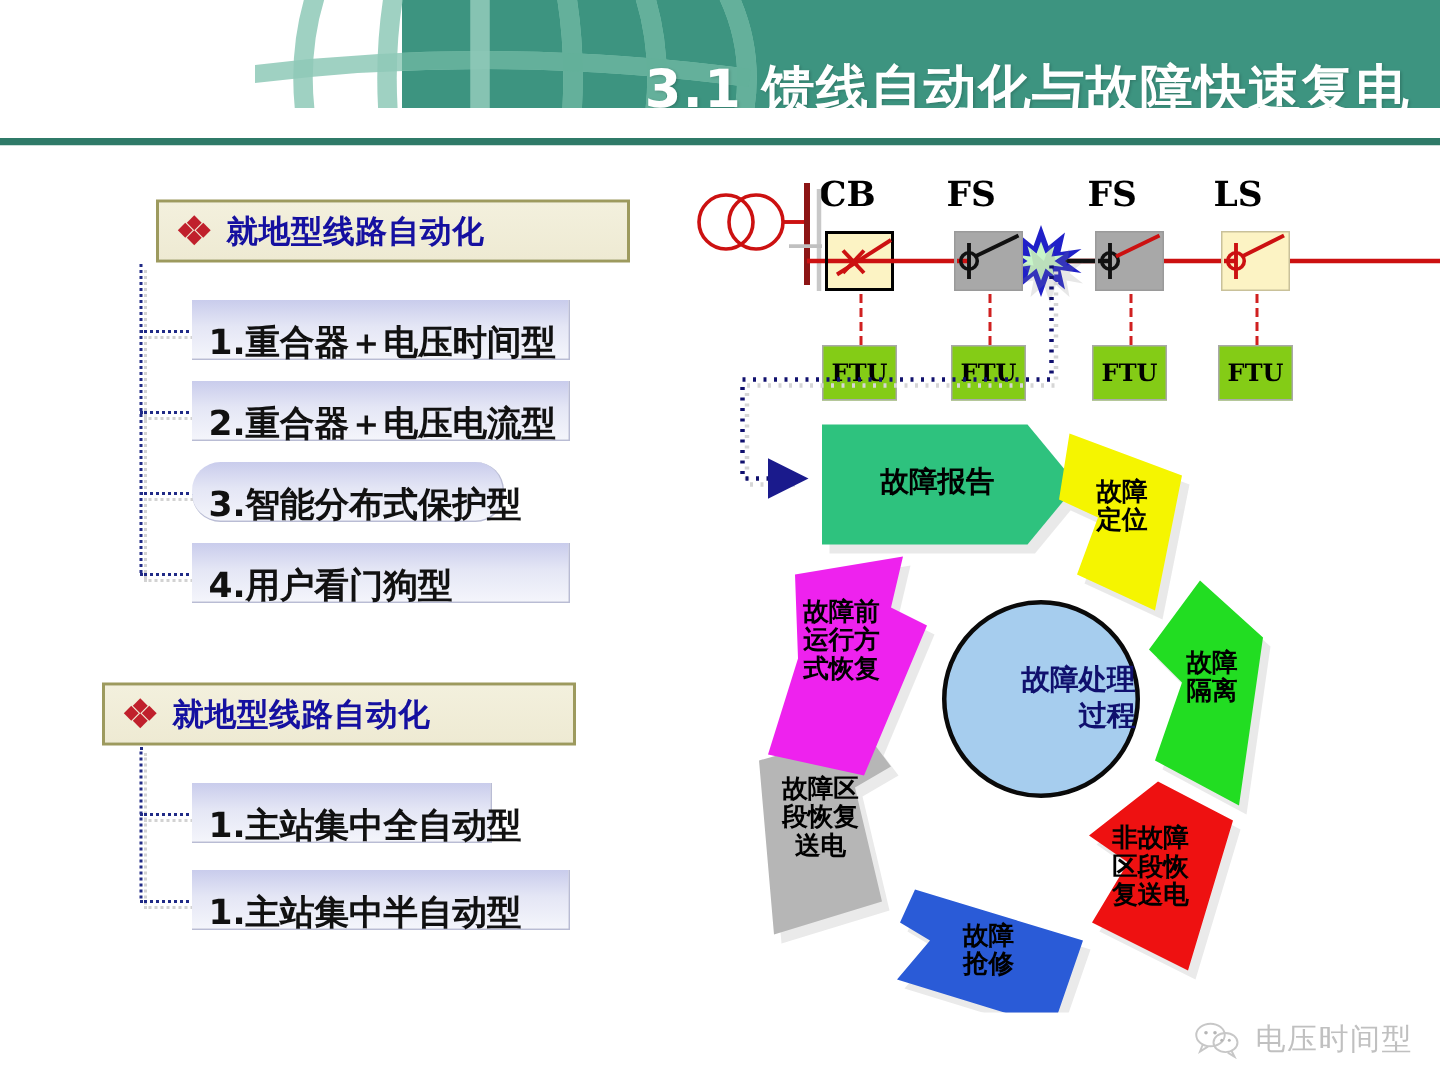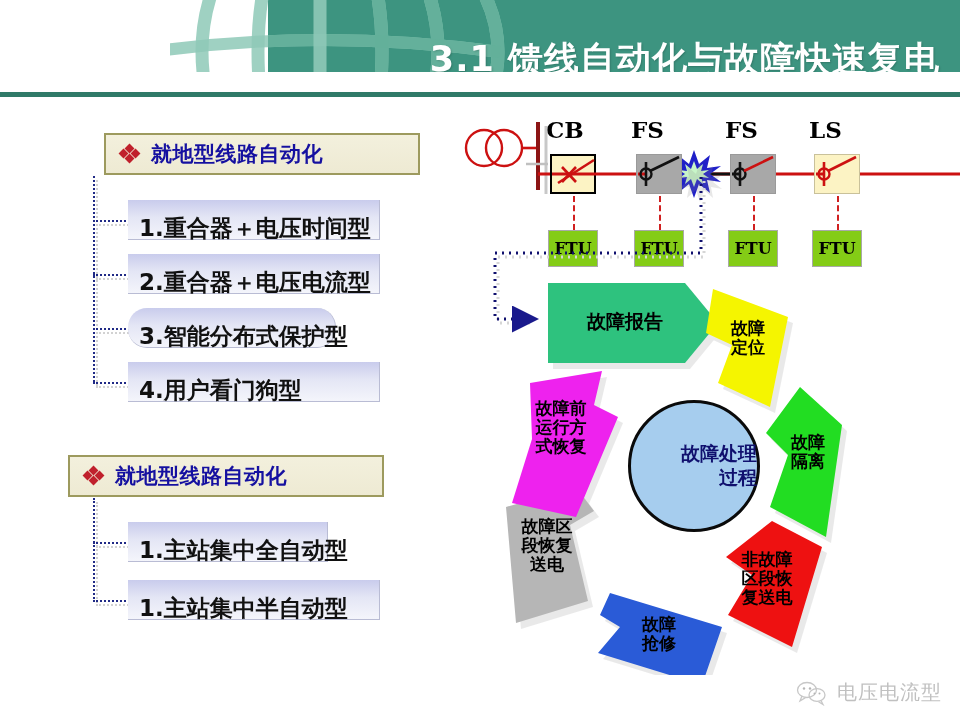--- a/index.html
+++ b/index.html
@@ -461,16 +461,16 @@
         <ellipse cx="12" cy="10" rx="9.5" ry="7.5"></ellipse>
         <path d="M7 16 L5 21 L10.5 17.6"></path>
         <ellipse cx="22" cy="15" rx="8" ry="6.4"></ellipse>
         <path d="M26 20.5 L28 24.5 L23.5 21.8"></path>
       </g>
       <circle cx="9" cy="8.5" r="1.2" fill="#7a7a7a"></circle>
       <circle cx="15" cy="8.5" r="1.2" fill="#7a7a7a"></circle>
       <circle cx="19.5" cy="13.5" r="1" fill="#7a7a7a"></circle>
       <circle cx="24.5" cy="13.5" r="1" fill="#7a7a7a"></circle>
     </svg>
-    <span class="wm-text">电压电流型</span>
+    <span class="wm-text">电压时间型</span>
   </div>
 
 </div>
 
 </body></html>

